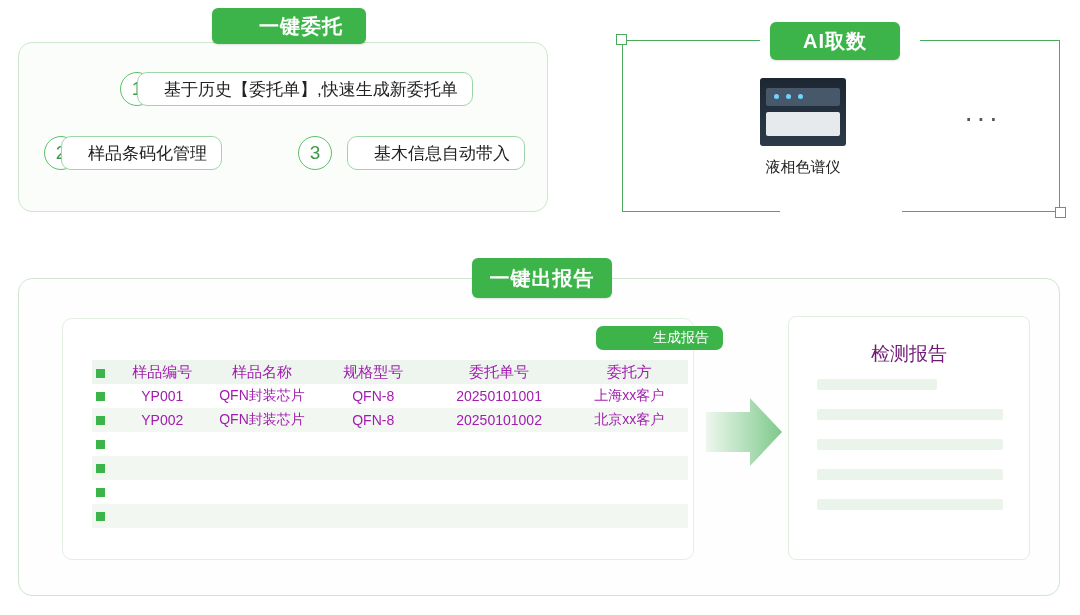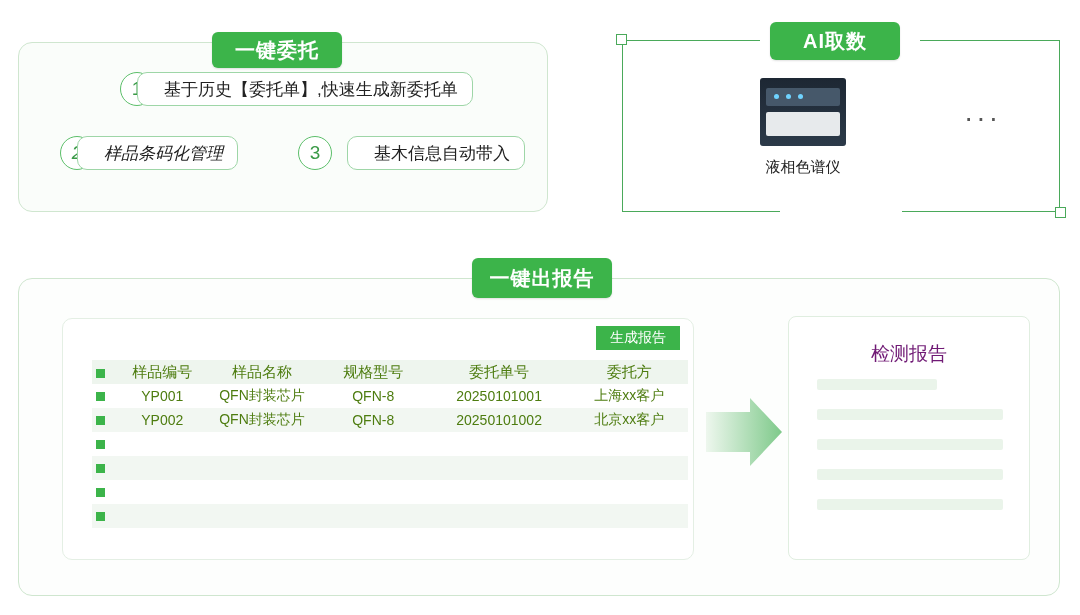--- a/index.html
+++ b/index.html
@@ -44,23 +44,24 @@
   
   #entrust-panel {
     left: 18px;
     top: 42px;
     width: 530px;
     height: 170px;
     background: #fafdfa;
   }
   #entrust-title {
     left: 212px;
-    top: 32px;
+    top: 8px;
     width: 130px;
     height: 36px;
+    padding-left: 24px;
   }
 
   .step-row {
     position: absolute;
     display: flex;
     align-items: center;
   }
   .step-num {
     width: 34px;
     height: 34px;
@@ -84,21 +85,21 @@
     display: flex;
     align-items: center;
     padding: 0 14px 0 26px;
     font-size: 17px;
     color: #222;
     box-sizing: border-box;
     white-space: nowrap;
   }
 
   #step1 { left: 120px; top: 72px; }
-  #step2 { left: 60px;  top: 136px; font-style: italic; }
+  #step2 { left: 44px;  top: 136px; }
   #step3 { left: 298px; top: 136px; gap: 32px; }
 
   
   #ai-panel {
     position: absolute;
     left: 622px;
     top: 40px;
     width: 438px;
     height: 172px;
   }
@@ -225,41 +226,42 @@
 
   #gen-report-btn {
     position: absolute;
     left: 596px;
     top: 326px;
     width: 84px;
     height: 24px;
     background: #3cb44a;
     color: #fff;
     font-size: 14px;
-    border-radius: 0;
+    border-radius: 7px;
     display: flex;
     align-items: center;
     justify-content: center;
     cursor: pointer;
+    padding-left: 43px;
   }
 
   table.data {
     position: absolute;
     left: 92px;
     top: 360px;
     width: 596px;
     border-collapse: collapse;
     font-size: 14px;
   }
   table.data th, table.data td {
     height: 24px;
     padding: 0;
     font-weight: normal;
     text-align: center;
-    color: #4d7c0f;
+    color: #a21caf;
   }
   table.data th { font-size: 15px; }
   table.data tr.alt { background: #f2f7f2; }
   table.data tr.head { background: #eef5ee; }
   .marker-cell { width: 22px; text-align: left !important; padding-left: 4px !important; }
   .marker {
     display: inline-block;
     width: 9px;
     height: 9px;
     background: #3cb44a;

